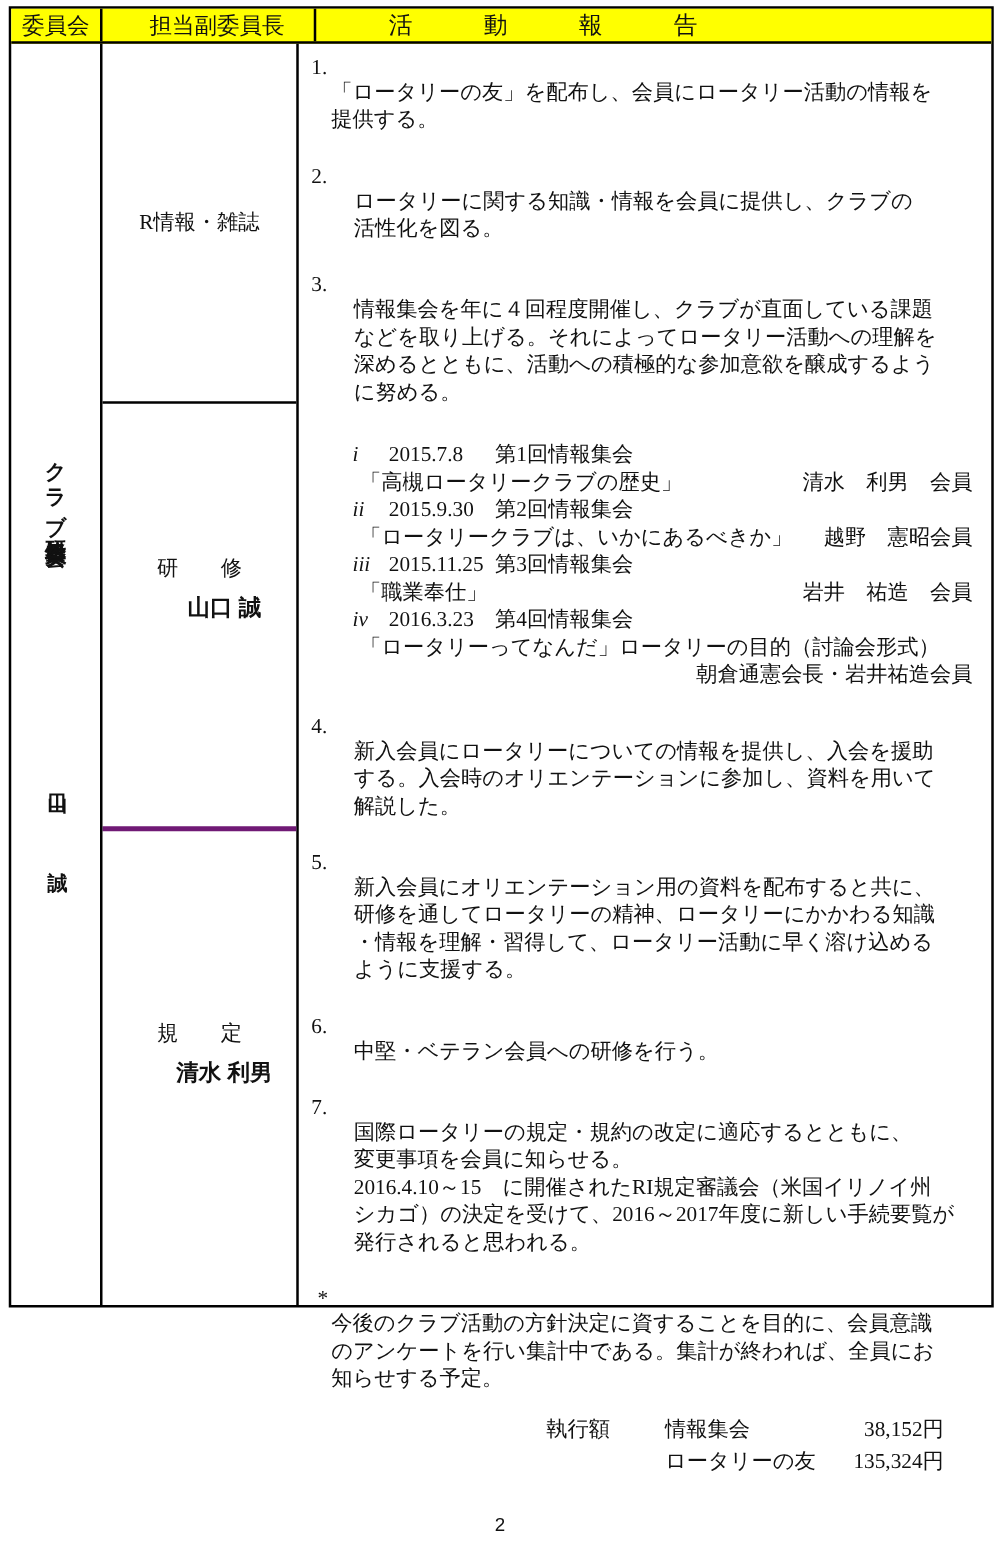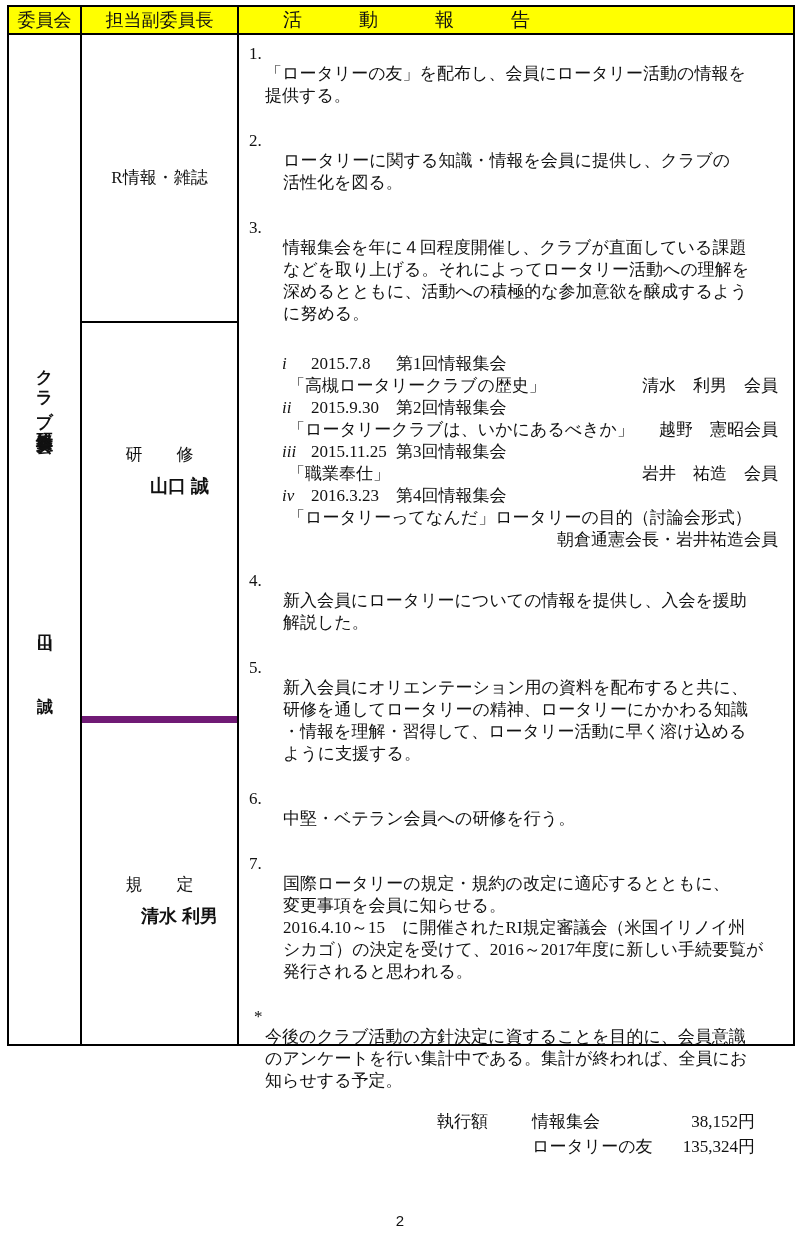--- a/index.html
+++ b/index.html
@@ -8,21 +8,21 @@
     font-family:"Liberation Serif","DejaVu Serif",serif;
     -webkit-font-smoothing:antialiased;
   }
   .sheet{position:relative;width:800px;height:1240px;overflow:hidden;background:#fff;}
 
   
   .doc-table{
     position:absolute;left:7px;top:5px;width:788px;height:1041px;
     border:2px solid #000;box-sizing:border-box;background:#fff;
   }
-  .hdr{display:flex;height:28px;background:#ffff00;border-bottom:2px solid #000;box-sizing:border-box;}
+  .hdr{display:flex;height:28px;background:#ffff00;border-bottom:2px solid #000;box-sizing:border-box;gap:14px;}
   .hdr>div{display:flex;align-items:center;box-sizing:border-box;height:100%;}
   .h1{width:73px;border-right:2px solid #000;justify-content:center;font-size:18px;}
   .h2{width:157px;border-right:2px solid #000;justify-content:center;font-size:18px;}
   .h3{flex:1;padding-left:44px;font-size:19px;letter-spacing:19px;white-space:nowrap;}
 
   .tbody{display:flex;height:calc(100% - 28px);}
 
   
   .c1{width:73px;border-right:2px solid #000;box-sizing:border-box;position:relative;}
   .vtxt{
@@ -32,21 +32,21 @@
     font-weight:bold;font-size:17px;letter-spacing:1px;white-space:nowrap;
   }
   .v-committee{top:323px;}
   .v-chair1{top:587px;font-size:16px;}
   .v-chair2{top:650px;font-size:16px;}
 
   
   .c2{width:157px;border-right:2px solid #000;box-sizing:border-box;display:flex;flex-direction:column;}
   .sc{box-sizing:border-box;text-align:center;font-size:17px;line-height:22px;}
   .sc1{height:288px;border-bottom:2px solid #000;display:flex;align-items:center;justify-content:center;}
-  .sc2{height:400px;border-bottom:7px solid #701a75;padding-top:121px;}
+  .sc2{height:342px;border-bottom:4px solid #701a75;padding-top:121px;}
   .sc3{flex:1;padding-top:151px;}
   .nm{
     margin-top:9px;font-weight:bold;font-size:18px;
     font-family:"Liberation Sans","DejaVu Sans",sans-serif;white-space:nowrap;padding-left:40px;
   }
 
   
   .c3{flex:1;box-sizing:border-box;padding:8px 15px 0 10px;font-size:17px;line-height:22px;}
   .blk{margin-bottom:23px;}
   .item{display:flex;}
@@ -169,20 +169,21 @@
             </div>
             <div class="ev-detail">
               <span class="dl"></span>
               <span class="dr">朝倉通憲会長・岩井祐造会員</span>
             </div>
           </div>
           <div class="blk item">
             <span class="num">4.</span>
             <div class="lines">
               <div class="ln">新入会員にロータリーについての情報を提供し、入会を援助</div>
+              <div class="ln">する。入会時のオリエンテーションに参加し、資料を用いて</div>
               <div class="ln">解説した。</div>
             </div>
           </div>
           <div class="blk item">
             <span class="num">5.</span>
             <div class="lines">
               <div class="ln">新入会員にオリエンテーション用の資料を配布すると共に、</div>
               <div class="ln">研修を通してロータリーの精神、ロータリーにかかわる知識</div>
               <div class="ln">・情報を理解・習得して、ロータリー活動に早く溶け込める</div>
               <div class="ln">ように支援する。</div>

